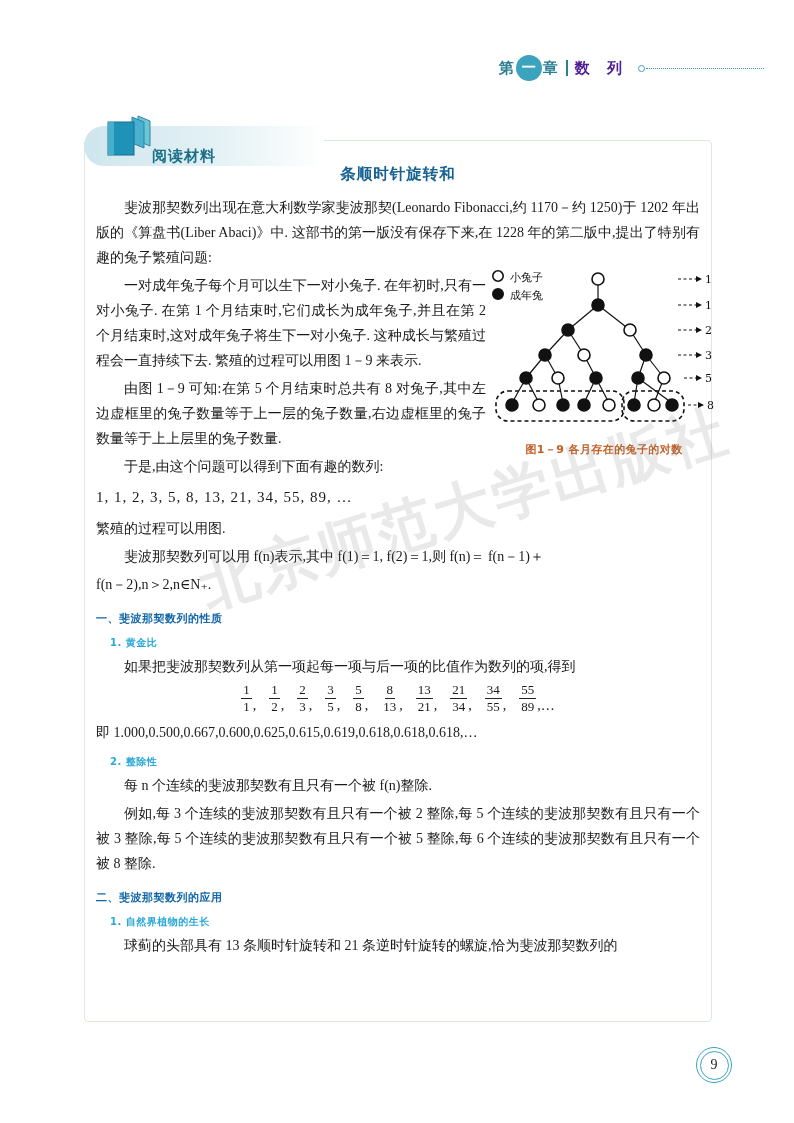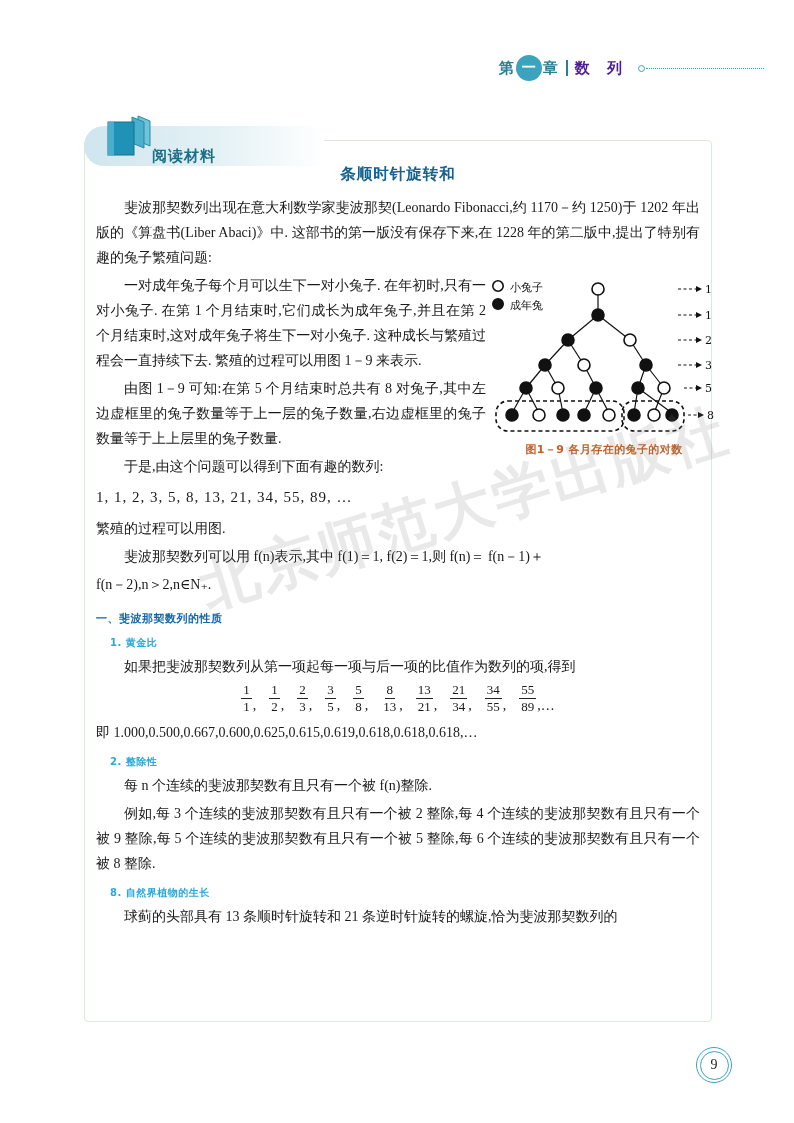--- a/index.html
+++ b/index.html
@@ -74,21 +74,21 @@
   .seqline{text-align:left;font-size:15px;letter-spacing:1px;margin:6px 0 6px 0;}
   .fracrow{display:flex;justify-content:center;align-items:center;margin:4px 0 6px 0;gap:13px;}
   .frac{display:inline-flex;flex-direction:column;align-items:center;font-size:13px;line-height:1.08;}
   .frac .num{border-bottom:1px solid #222;padding:0 2px 1px 2px;}
   .frac .den{padding:1px 2px 0 2px;}
   .fracwrap{display:flex;align-items:flex-end;}
   .fracwrap .comma{margin-left:1px;font-size:14px;}
 
   
   .figure{
-    position:absolute;left:392px;top:117px;width:232px;height:165px;
+    position:absolute;left:392px;top:107px;width:232px;height:165px;
   }
   .fig-cap{
     position:absolute;left:392px;top:282px;width:232px;text-align:center;
     font-family:"DejaVu Sans","Liberation Sans",sans-serif;
     font-size:11px;color:#c1622a;font-weight:bold;letter-spacing:.4px;
   }
 
   
   .watermark{
     position:absolute;left:190px;top:470px;
@@ -313,23 +313,24 @@
           <span class="den">89</span>
         </span>
         <span class="comma">,…</span>
       </span>
     </div>
 
   <p>即 1.000,0.500,0.667,0.600,0.625,0.615,0.619,0.618,0.618,0.618,…</p>
 
   <div class="h2cn">2. 整除性</div>
   <p class="indent">每 n 个连续的斐波那契数有且只有一个被 f(n)整除.</p>
-  <p class="indent">例如,每 3 个连续的斐波那契数有且只有一个被 2 整除,每 4 个连续的斐波那契数有且只有一个被 9 整除,每 5 个连续的斐波那契数有且只有一个被 5 整除,每 6 个连续的斐波那契数有且只有一个被 8 整除.</p>
-
-  <div class="h2cn">8. 自然界植物的生长</div>
+  <p class="indent">例如,每 3 个连续的斐波那契数有且只有一个被 2 整除,每 5 个连续的斐波那契数有且只有一个被 3 整除,每 5 个连续的斐波那契数有且只有一个被 5 整除,每 6 个连续的斐波那契数有且只有一个被 8 整除.</p>
+
+  <div class="h1cn">二、斐波那契数列的应用</div>
+  <div class="h2cn">1. 自然界植物的生长</div>
   <p class="indent">球蓟的头部具有 13 条顺时针旋转和 21 条逆时针旋转的螺旋,恰为斐波那契数列的</p>
 </div>
 
 <div class="watermark">北京师范大学出版社</div>
 
 <div class="pageno">
   <span class="inner">9</span>
 </div>
 
 </body></html>

